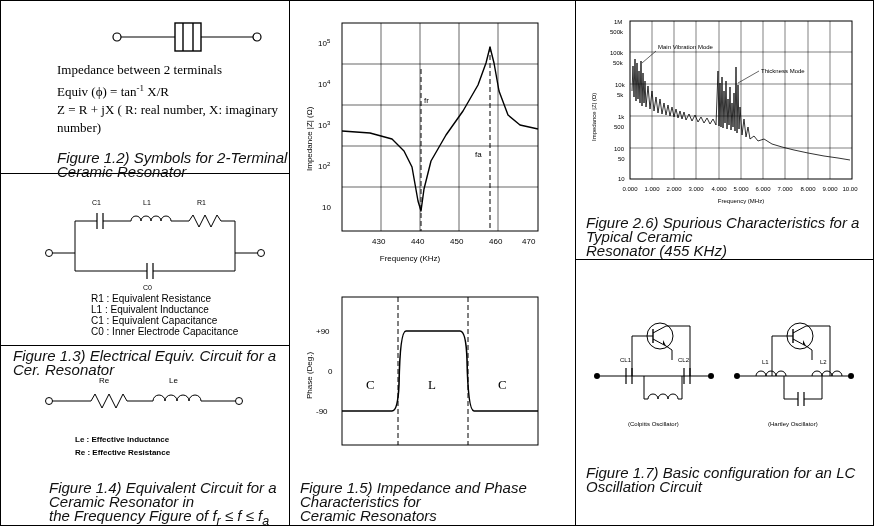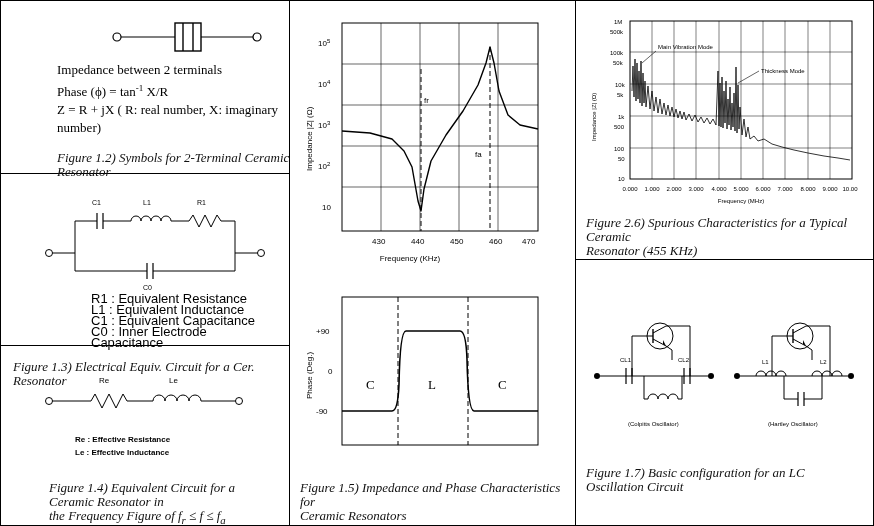--- a/index.html
+++ b/index.html
@@ -3,32 +3,32 @@
 <meta charset="utf-8">
 <style>
   html,body{margin:0;padding:0;background:#ffffff;}
   body{width:874px;height:526px;font-family:"Liberation Serif",serif;color:#000;}
   #page{position:relative;width:874px;height:526px;box-sizing:border-box;border:1px solid #000;overflow:hidden;background:#fff;}
 
   .vline{position:absolute;top:0;bottom:0;width:1px;background:#000;}
   .hline{position:absolute;height:1px;background:#000;}
   .cell{position:absolute;box-sizing:border-box;}
 
-  .caption{font-family:Liberation Serif, serif;font-style:italic;font-size:13px;line-height:14px;color:#111;}
+  .caption{font-family:Liberation Sans, sans-serif;font-style:italic;font-size:15px;line-height:14px;color:#111;}
 
   .body-text{font-size:13px;line-height:18px;}
   .sup{font-size:9px;vertical-align:super;}
 
   svg{display:block;}
   .lbl8{font-family:"Liberation Sans",sans-serif;font-size:8px;fill:#000;}
   .lbl7{font-family:"Liberation Sans",sans-serif;font-size:7px;fill:#000;}
   .lbl6{font-family:"Liberation Sans",sans-serif;font-size:6px;fill:#000;}
   .axislbl{font-family:"Liberation Sans",sans-serif;font-size:8px;fill:#000;}
   .big{font-family:"Liberation Serif",serif;font-size:13px;fill:#000;}
-  .eqlist{font-family:"Liberation Sans",sans-serif;font-size:13px;line-height:11px;}
+  .eqlist{font-family:"Liberation Sans",sans-serif;font-size:10px;line-height:11px;}
 </style>
 </head>
 <body>
 
 <div id="page">
 
   <div class="vline" style="left:288px;"></div>
   <div class="vline" style="left:574px;"></div>
 
   <div class="hline" style="left:0;top:172px;width:288px;"></div>
@@ -44,21 +44,21 @@
         <rect x="118" y="6" width="26" height="28" fill="none" stroke="#000" stroke-width="1.4"></rect>
         <line x1="126" y1="6" x2="126" y2="34" stroke="#000" stroke-width="1.4"></line>
         <line x1="136" y1="6" x2="136" y2="34" stroke="#000" stroke-width="1.4"></line>
         <line x1="144" y1="20" x2="196" y2="20" stroke="#000" stroke-width="1.2"></line>
         <circle cx="200" cy="20" r="4" fill="none" stroke="#000" stroke-width="1.2"></circle>
       </svg>
     </div>
     <div class="body-text" style="margin-top:8px;">
       <div>Impedance between 2 terminals</div>
       <div>
-        <span>Phase (</span><span>ϕ</span><span>) = tan</span><span class="sup">-1</span><span> X/R</span>
+        <span>Equiv (</span><span>ϕ</span><span>) = tan</span><span class="sup">-1</span><span> X/R</span>
       </div>
       <div>Z = R + jX ( R: real number, X: imaginary number)</div>
     </div>
     <div class="caption" style="margin-top:14px;">Figure 1.2) Symbols for 2-Terminal Ceramic Resonator</div>
   </div>
 
   <div class="cell" style="left:0;top:172px;width:288px;height:172px;padding:8px 12px;">
     <div style="margin-top:10px;">
       <svg width="262" height="100" viewBox="0 0 262 100">
 
@@ -110,22 +110,22 @@
         <line x1="39.5" y1="34" x2="78" y2="34" stroke="#000" stroke-width="1"></line>
         <path d="M78,34 l4,-7 l7,14 l7,-14 l7,14 l7,-14 l4,7" fill="none" stroke="#000" stroke-width="1"></path>
         <line x1="114" y1="34" x2="140" y2="34" stroke="#000" stroke-width="1"></line>
         <path d="M140,34 a6,6 0 0 1 12,0 a6,6 0 0 1 12,0 a6,6 0 0 1 12,0 a6,6 0 0 1 12,0" fill="none" stroke="#000" stroke-width="1"></path>
         <line x1="188" y1="34" x2="222.5" y2="34" stroke="#000" stroke-width="1"></line>
         <text class="lbl8" x="86" y="16">Re</text>
         <text class="lbl8" x="156" y="16">Le</text>
       </svg>
     </div>
     <div class="eqlist" style="margin:10px 0 0 62px;font-weight:bold;font-size:8px;line-height:13px;">
+      <div>Le : Effective Inductance</div>
       <div>Re : Effective Resistance</div>
-      <div>Le : Effective Inductance</div>
     </div>
     <div class="caption" style="margin-top:22px;margin-left:36px;">
       <div>Figure 1.4) Equivalent Circuit for a Ceramic Resonator in</div>
       <div>
         <span>the Frequency Figure of f</span><sub>r</sub><span> ≤ f ≤ f</span><sub>a</sub>
       </div>
     </div>
   </div>
 
   <div class="cell" style="left:289px;top:0;width:285px;height:526px;padding:10px 10px;">

